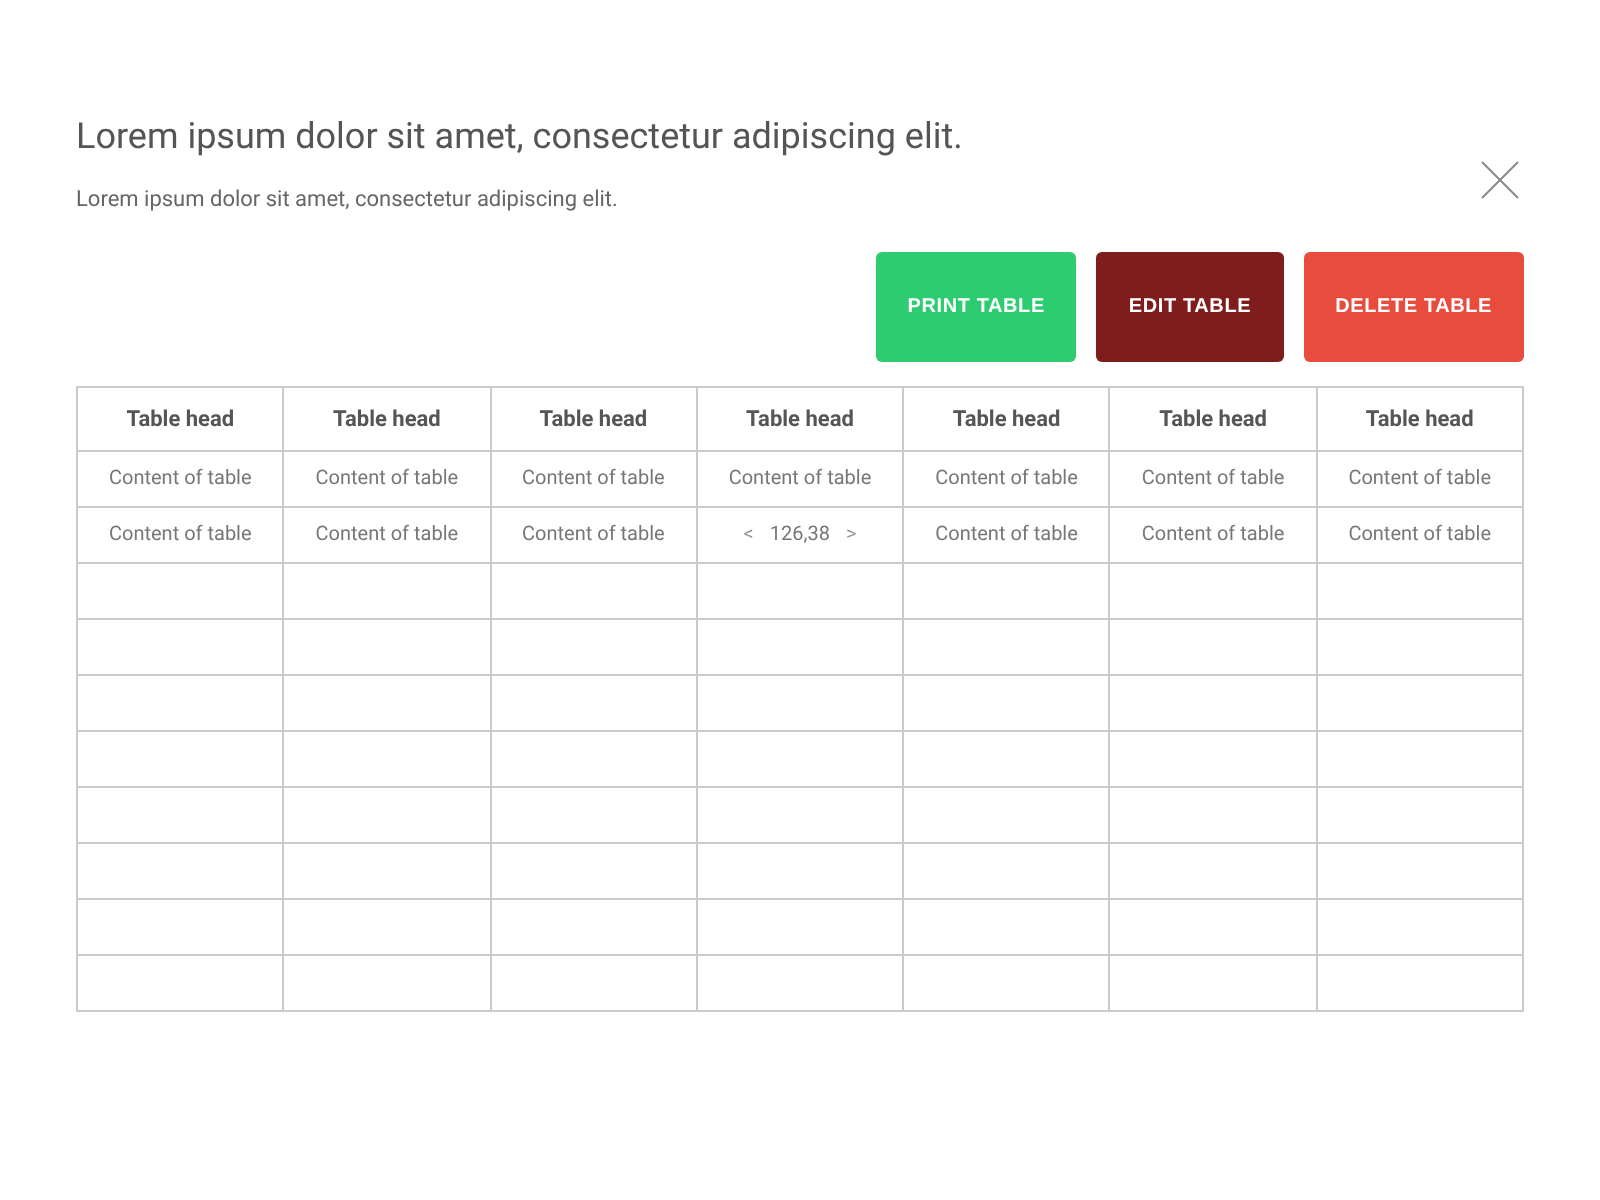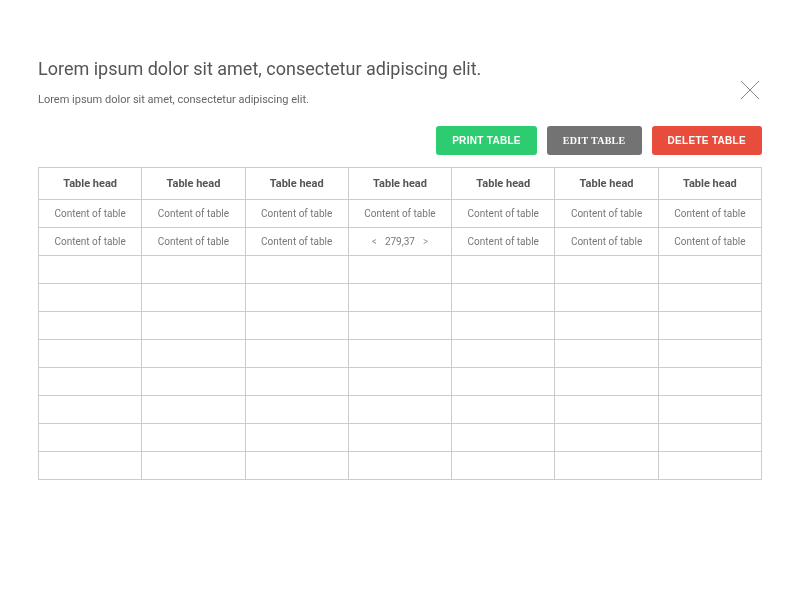--- a/index.html
+++ b/index.html
@@ -37,28 +37,28 @@
       display: flex;
       justify-content: flex-end;
       gap: 10px;
       margin-bottom: 12px;
     }
     .btn {
       font-size: 10px;
       font-weight: 700;
       color: #fff;
       text-transform: uppercase;
-      padding: 9px 16px;
+      padding: 22px 16px;
       border: none;
       border-radius: 3px;
       cursor: pointer;
       letter-spacing: 0.3px;
     }
     .btn-green  { background: #2ecc71; }
-    .btn-orange { background: #737373; font-family: Liberation Serif, serif; }
+    .btn-orange { background: #7f1d1d; }
     .btn-red    { background: #e74c3c; }
 
     table {
       width: 100%;
       border-collapse: collapse;
       table-layout: fixed;
     }
     th, td {
       border: 1px solid #ccc;
       text-align: center;
@@ -129,21 +129,21 @@
         <td>Content of table</td>
         <td>Content of table</td>
         <td>Content of table</td>
       </tr>
       <tr>
         <td>Content of table</td>
         <td>Content of table</td>
         <td>Content of table</td>
         <td><span class="stepper">
             <span class="stepper-arrow">&lt;</span>
-            <span>279,37</span>
+            <span>126,38</span>
             <span class="stepper-arrow">&gt;</span>
           </span></td>
         <td>Content of table</td>
         <td>Content of table</td>
         <td>Content of table</td>
       </tr>
       <tr>
         <td></td>
         <td></td>
         <td></td>

